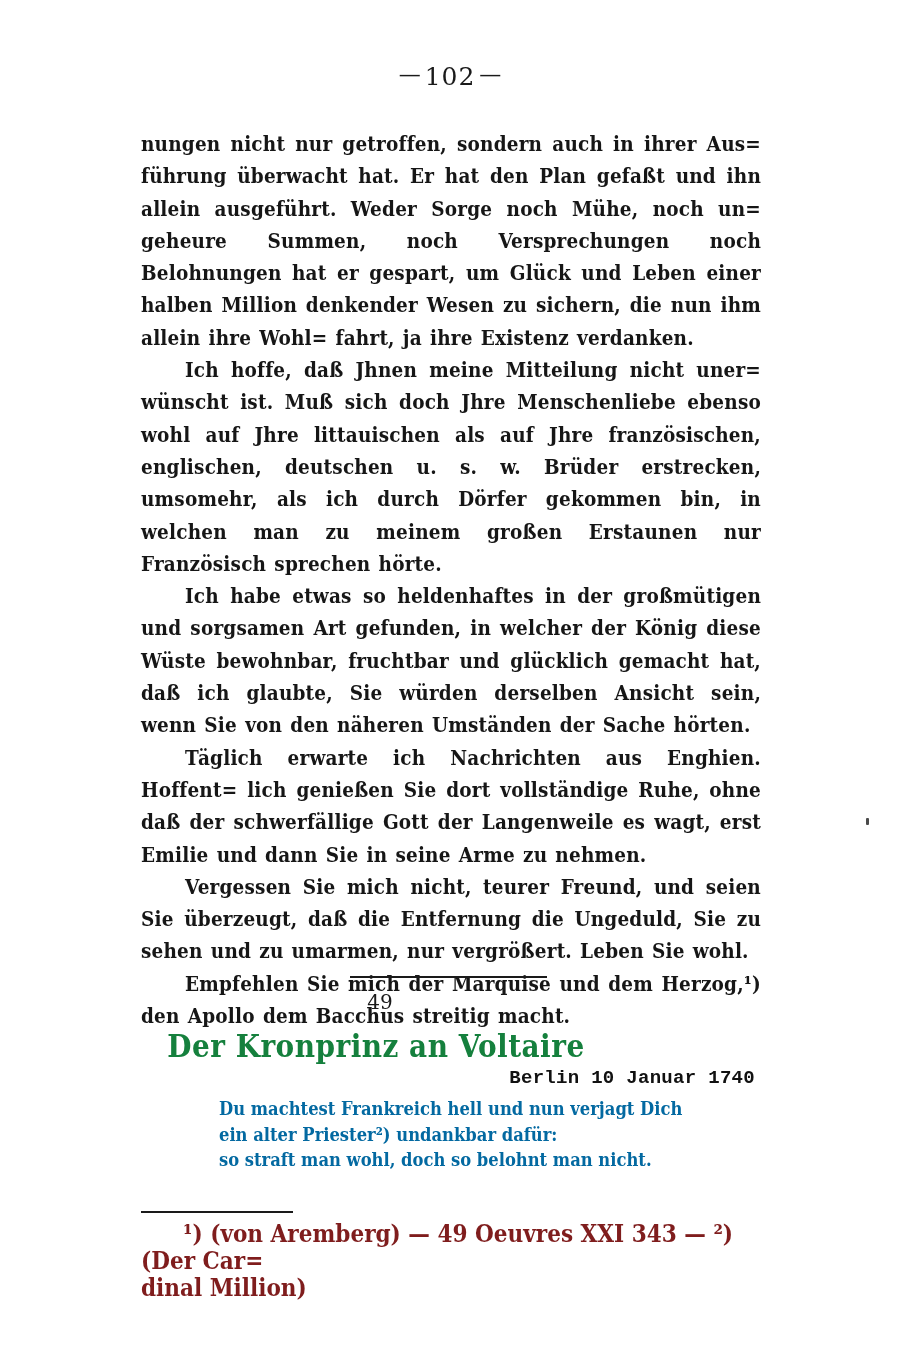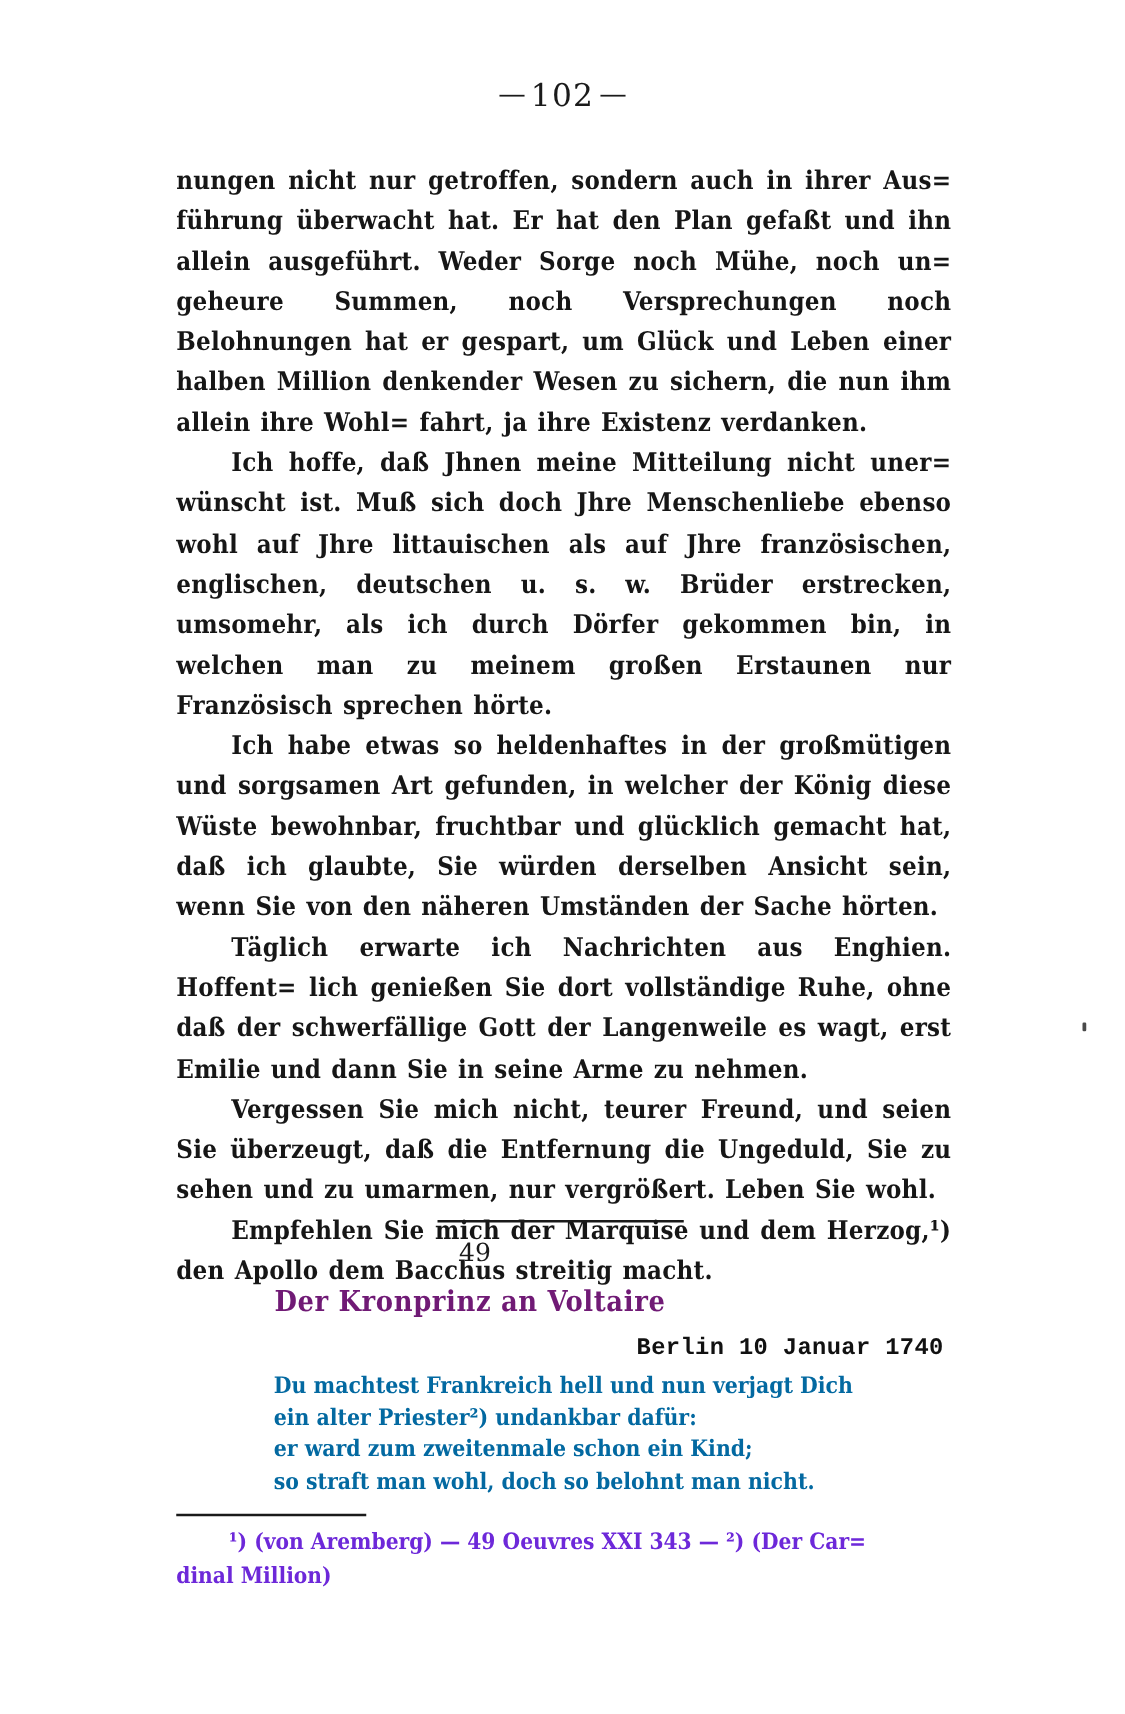--- a/index.html
+++ b/index.html
@@ -91,24 +91,24 @@
     font-family: "DejaVu Serif", serif;
     font-size: 20px;
     color: #1a1a1a;
   }
   .section-title {
     position: absolute;
     left: 0; top: 1028px;
     width: 752px;
     text-align: center;
     font-family: "DejaVu Serif", serif;
-    font-size: 23px;
+    font-size: 31px;
     font-weight: 700;
     letter-spacing: 0.5px;
-    color: #701a75;
+    color: #15803d;
   }
   .dateline {
     position: absolute;
     right: 145px;
     top: 1067px;
     font-family: Liberation Mono, monospace;
     font-size: 19px;
     font-weight: 700;
     letter-spacing: 0.3px;
     color: #111;
@@ -137,24 +137,24 @@
     width: 152px;
     height: 2px;
     background: #1a1a1a;
   }
   .footnote {
     position: absolute;
     left: 141px;
     top: 1220px;
     width: 620px;
     font-family: "DejaVu Serif", serif;
-    font-size: 18px;
+    font-size: 24px;
     line-height: 27px;
     font-weight: 700;
-    color: #6d28d9;
+    color: #7f1d1d;
   }
   .footnote .fn-indent { display: inline-block; width: 42px; }
   .speck {
     position: absolute;
     width: 3px; height: 7px;
     background: #4a4a4a;
     left: 866px; top: 818px;
     border-radius: 1px;
   }
 </style>
@@ -222,21 +222,20 @@
 
   <div class="section-number">49</div>
 
   <div class="section-title fraktur">Der Kronprinz an Voltaire</div>
 
   <div class="dateline fraktur">Berlin 10 Januar 1740</div>
 
   <div class="verse fraktur">
     <div class="verse-line l1">Du machtest Frankreich hell und nun verjagt Dich</div>
     <div class="verse-line l2">ein alter Priester²) undankbar dafür:</div>
-    <div class="verse-line l3">er ward zum zweitenmale schon ein Kind;</div>
     <div class="verse-line l4">so straft man wohl, doch so belohnt man nicht.</div>
   </div>
 
   <div class="footnote-rule"></div>
 
   <div class="footnote fraktur">
     <span class="fn-indent"></span><span>¹) (von Aremberg) — 49 Oeuvres XXI 343 — ²) (Der Car=</span>
     <div>dinal Million)</div>
   </div>
 

